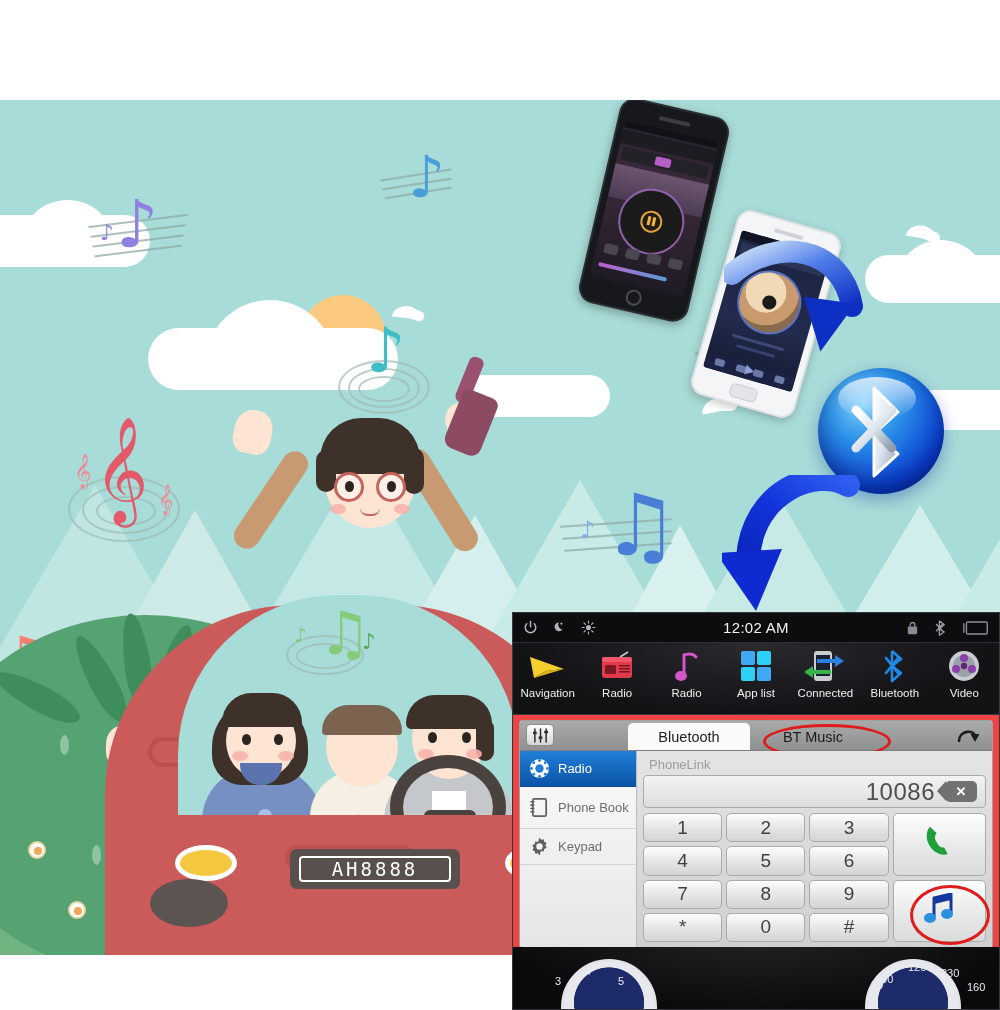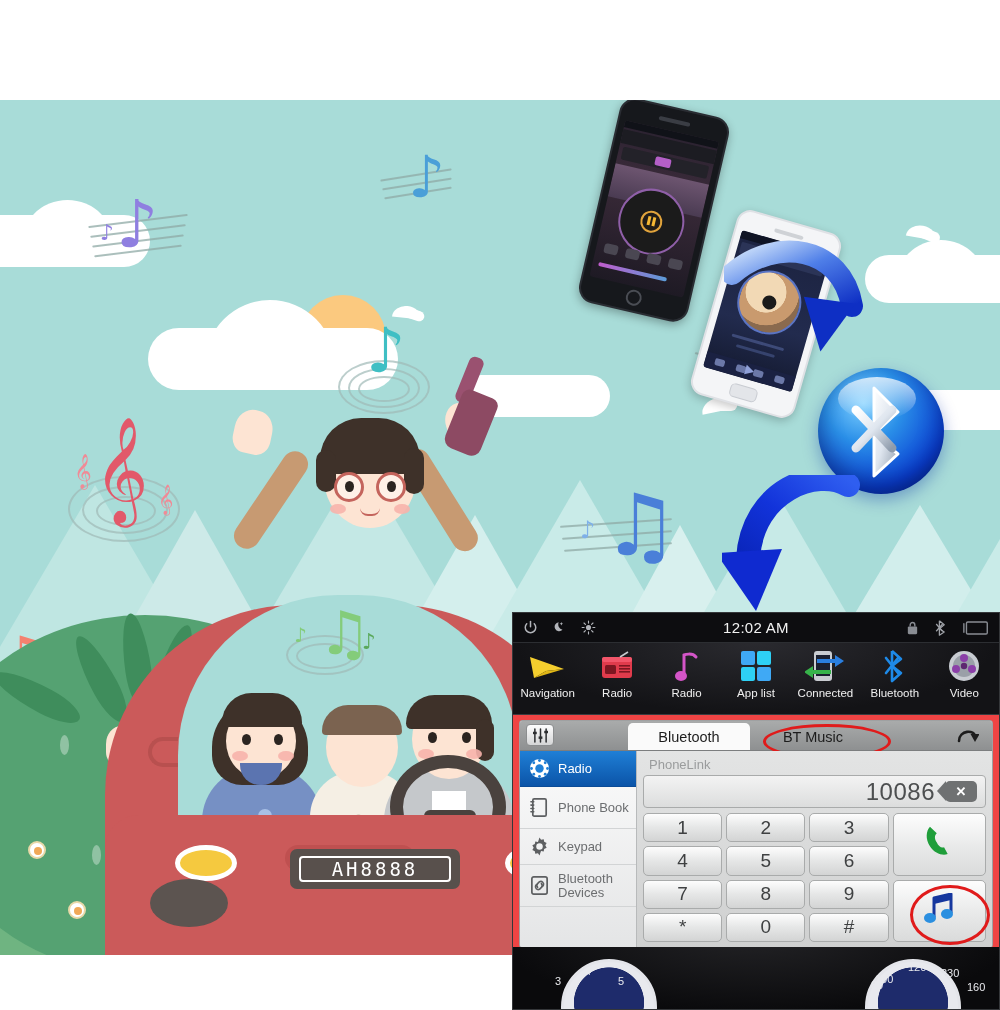--- a/index.html
+++ b/index.html
@@ -936,30 +936,20 @@
           <div class="side-item">
             <span class="side-ico">
               <svg width="21" height="21" viewBox="0 0 22 22">
                 <path d="M11 1.5 l1.6 2.4 2.8-.6 .5 2.8 2.6 1.2 -1.4 2.5 1.4 2.5 -2.6 1.2 -.5 2.8 -2.8-.6 L11 20.5 l-1.6-2.4 -2.8 .6 -.5-2.8 -2.6-1.2 1.4-2.5 -1.4-2.5 2.6-1.2 .5-2.8 2.8 .6 Z" fill="#5d5f61"></path>
                 <circle cx="11" cy="11" r="3.4" fill="#f1f2f2"></circle>
               </svg>
             </span>
             <span class="side-lbl">Keypad</span>
           </div>
 
-          <div class="side-item two-line">
-            <span class="side-ico">
-              <svg width="21" height="21" viewBox="0 0 22 22">
-                <rect x="3" y="2" width="16" height="18" rx="2" stroke="#5d5f61" stroke-width="1.8" fill="none"></rect>
-                <path d="M9 13 a3 3 0 0 1 0-4 l2-2 a3 3 0 0 1 4 4 l-1 1" stroke="#5d5f61" stroke-width="1.7" fill="none" stroke-linecap="round"></path>
-                <path d="M13 9 a3 3 0 0 1 0 4 l-2 2 a3 3 0 0 1-4-4 l1-1" stroke="#5d5f61" stroke-width="1.7" fill="none" stroke-linecap="round"></path>
-              </svg>
-            </span>
-            <span class="side-lbl">Bluetooth Devices</span>
-          </div>
 
         </div>
 
         <div class="dial-area">
           <div class="connected-lbl">PhoneLink</div>
           <div class="number-field">
             <span class="number-val">10086</span>
             <span class="backspace">✕</span>
           </div>
 

